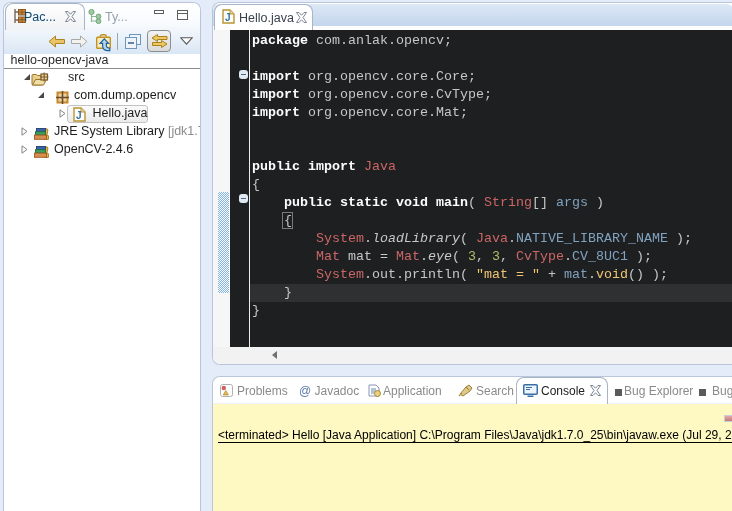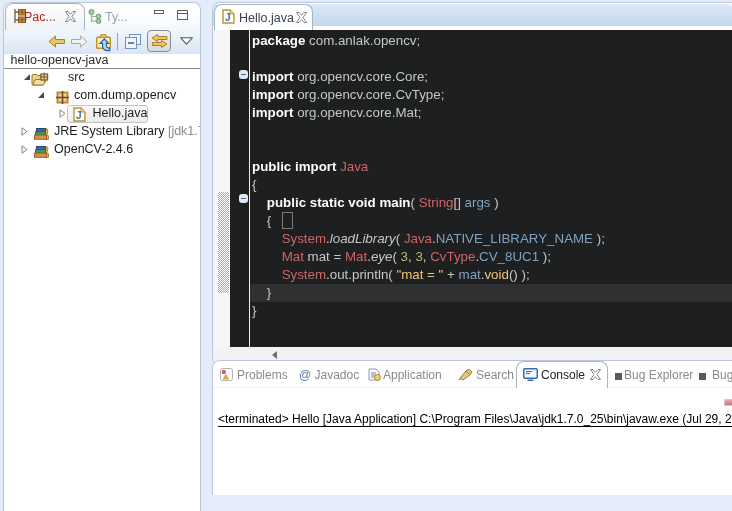--- a/index.html
+++ b/index.html
@@ -1,17 +1,17 @@
 <!DOCTYPE html>
 <html><head><meta charset="utf-8">
 <style>
 *{margin:0;padding:0;box-sizing:border-box}
 html,body{width:732px;height:511px;overflow:hidden;background:#e3ecf8;font-family:"Liberation Sans",sans-serif}
 .abs{position:absolute}
-.mono{font-family:Liberation Sans, sans-serif;font-size:13.333px;line-height:18px;white-space:pre}
+.mono{font-family:Liberation Mono, monospace;font-size:13.333px;line-height:18px;white-space:pre}
 b{font-weight:bold}
 svg{display:block;position:absolute}
 .r{color:#cc6666}.bl{color:#81a2be}.gr{color:#b5bd68}.ye{color:#f0c674}
 .kw{color:#fdfdfd;font-weight:bold}
 </style></head>
 <body>
 
 <div class="abs" style="left:3px;top:2px;width:198px;height:509px;background:#fff;border:1px solid #b9c6da;border-bottom:none;border-radius:8px 8px 0 0;overflow:hidden">
 
   <div class="abs" style="left:0;top:0;width:198px;height:51px;background:linear-gradient(#ffffff 0%,#f8fbfe 40%,#d9e6f4 100%)"></div>
@@ -30,21 +30,21 @@
 
   <div class="abs" style="left:1px;top:0;width:80px;height:27px;background:linear-gradient(#ffffff,#f0f2f5);border:1px solid #a8b5c6;border-bottom:none;border-radius:8px 8px 0 0"></div>
 
   <svg style="left:10px;top:6px" width="13" height="14" viewBox="0 0 13 14">
     <path d="M1 0 V14 M1 3 H4 M1 11 H4" stroke="#77645a" stroke-width="1.4" fill="none"></path>
     <rect x="4.5" y="0.5" width="7" height="5.5" fill="#c8873a" stroke="#8a5a22" stroke-width="1"></rect>
     <path d="M8 0.5 V6 M4.5 3.2 H11.5" stroke="#8a5a22" stroke-width="1"></path>
     <rect x="4.5" y="8" width="7" height="5.5" fill="#c8873a" stroke="#8a5a22" stroke-width="1"></rect>
     <path d="M8 8 V13.5 M4.5 10.8 H11.5" stroke="#8a5a22" stroke-width="1"></path>
   </svg>
-  <div class="abs" style="left:20px;top:7px;font-size:12.5px;color:#b91c1c">Pac...</div>
+  <div class="abs" style="left:20px;top:7px;font-size:12.5px;color:#0c4a6e">Pac...</div>
   <svg style="left:61px;top:8px" width="11" height="11" viewBox="0 0 11 11">
     <path d="M0.5 0.5 H3 L5.5 3.2 L8 0.5 H10.5 L7 5.5 L10.5 10.5 H8 L5.5 7.8 L3 10.5 H0.5 L4 5.5 Z" fill="none" stroke="#7b8692" stroke-width="1"></path>
   </svg>
 
   <svg style="left:44px;top:32px" width="18" height="13" viewBox="0 0 18 13">
     <path d="M7.5 1 L1 6.5 L7.5 12 V8.5 H16.5 V4.5 H7.5 Z" fill="#ecc367" stroke="#ab841f" stroke-width="1"></path>
   </svg>
   <svg style="left:66px;top:32px" width="18" height="13" viewBox="0 0 18 13">
     <path d="M10.5 1 L17 6.5 L10.5 12 V8.5 H1.5 V4.5 H10.5 Z" fill="#f2f2f0" stroke="#a9a9a4" stroke-width="1"></path>
   </svg>
@@ -172,21 +172,21 @@
         <span class="r">Mat</span> mat = <span class="r">Mat</span>.<i>eye</i>( <span class="gr">3</span>, <span class="gr">3</span>, <span class="r">CvType</span>.<span class="bl">CV_8UC1</span> );
         <span class="r">System</span>.out.println( <span class="ye">"mat = "</span> + <span class="bl">mat</span>.<span class="ye">void</span>() );
     }
 }</pre>
   </div>
 
   <div class="abs" style="left:0;top:344px;width:520px;height:17px;background:#f2f2f2"></div>
   <div class="abs" style="left:59px;top:348px;width:0;height:0;border-top:4px solid transparent;border-bottom:4px solid transparent;border-right:5px solid #707070"></div>
 </div>
 
-<div class="abs" style="left:212px;top:360px;width:520px;height:135px;background:#ffffff;border:1px solid #b9c6da;border-right:none;border-bottom:none;border-radius:8px 0 0 0;overflow:hidden">
+<div class="abs" style="left:212px;top:376px;width:520px;height:135px;background:#fef9c3;border:1px solid #b9c6da;border-right:none;border-bottom:none;border-radius:8px 0 0 0;overflow:hidden">
   <div class="abs" style="left:0;top:0;width:520px;height:27px;background:#fff"></div>
   <div class="abs" style="left:0;top:26px;width:520px;height:1px;background:#edf1f7"></div>
 
   <div class="abs" style="left:303px;top:0px;width:92px;height:27px;background:#fff;border:1px solid #a8b5c6;border-bottom:none;border-radius:8px 8px 0 0"></div>
 
   <div class="abs" style="left:0;top:0;width:520px;height:27px;font-size:12px;color:#8a8a8a">
 
     <svg style="left:7px;top:7px" width="13" height="13" viewBox="0 0 13 13">
       <rect x="0.5" y="0.5" width="12" height="12" rx="2" fill="#fdfdfd" stroke="#b0b0b0"></rect>
       <circle cx="3.8" cy="4" r="2.2" fill="#d06060"></circle>

